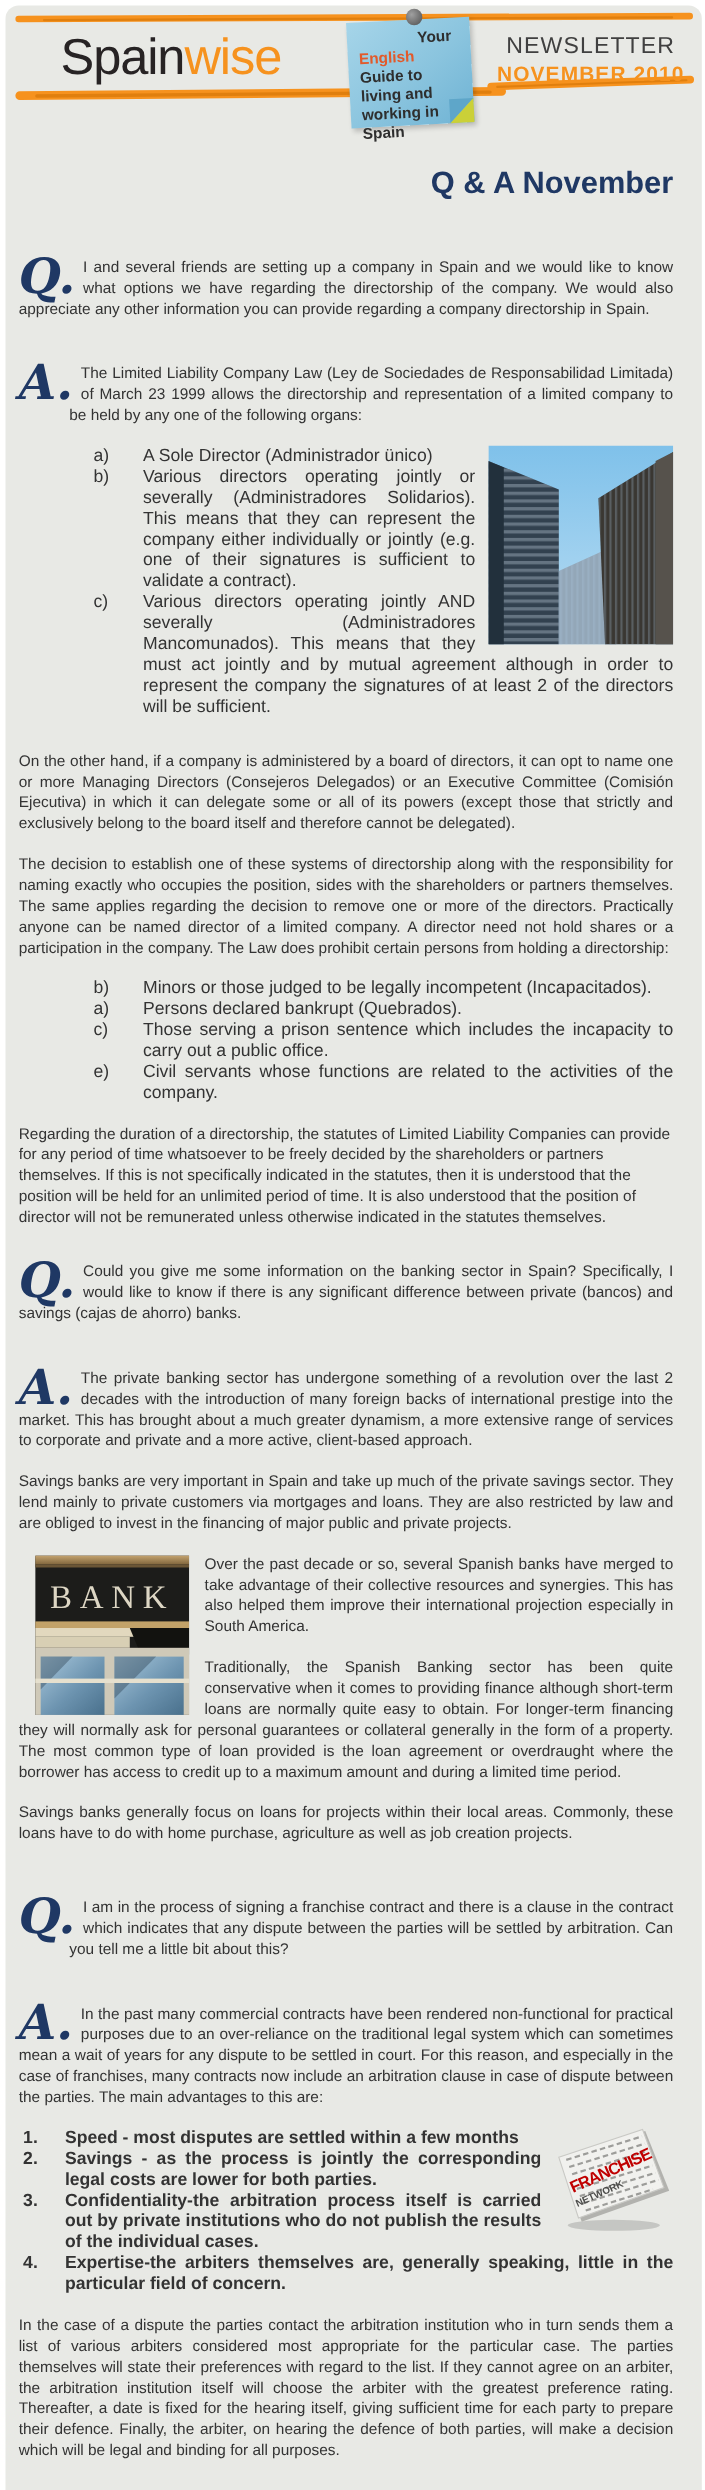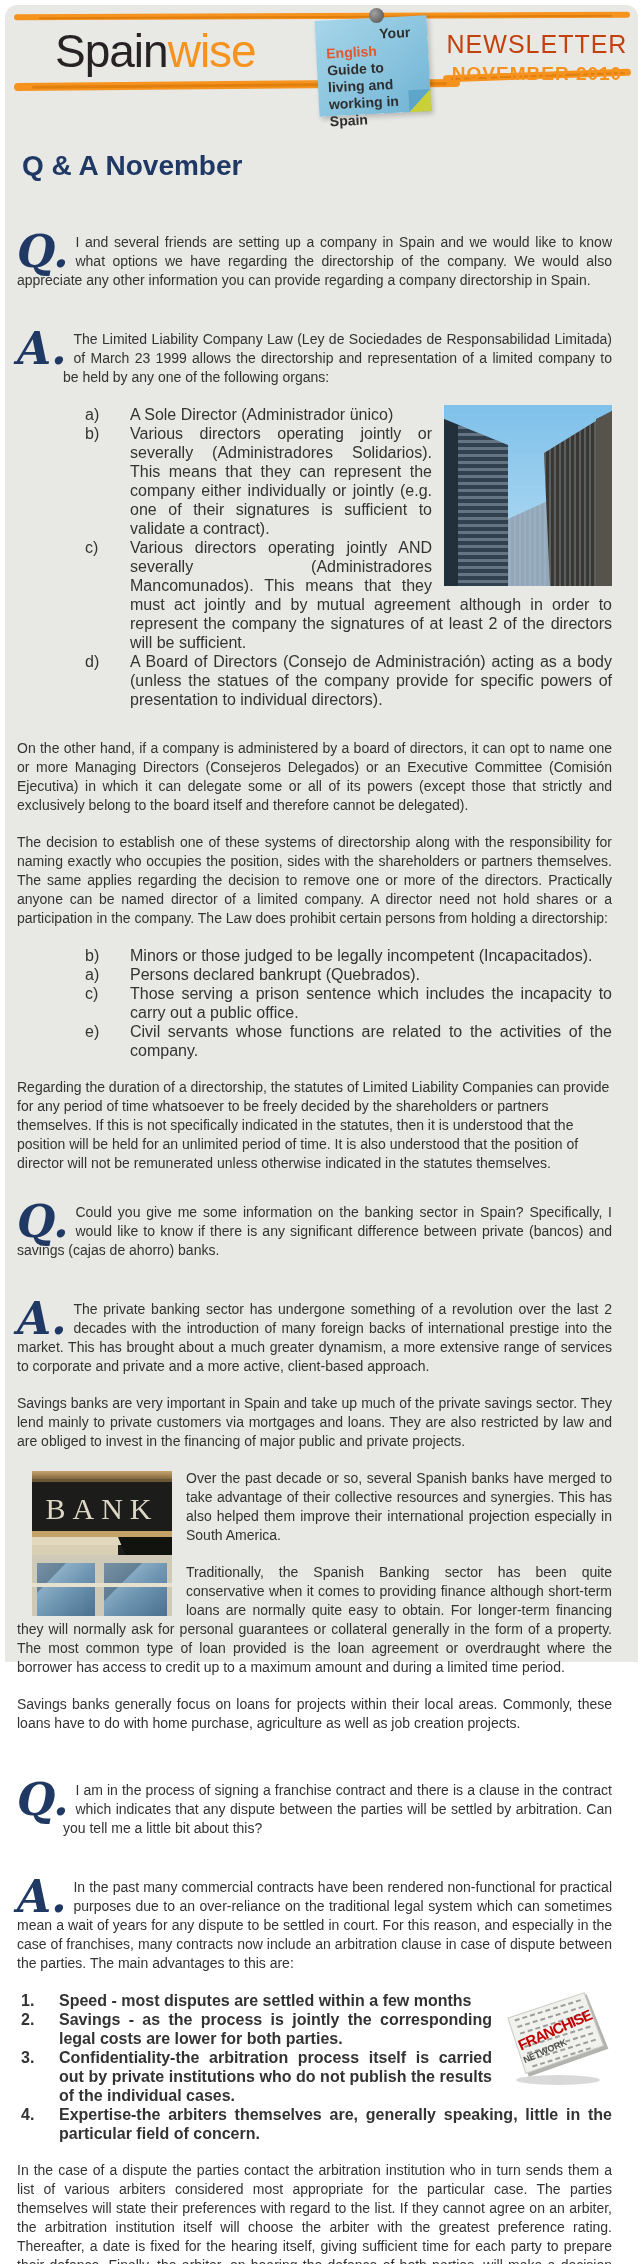--- a/index.html
+++ b/index.html
@@ -2,49 +2,49 @@
 <html><head>
 <meta charset="utf-8">
 <style>
   html,body{margin:0;padding:0;}
   body{
     width:641px;height:2264px;overflow:hidden;background:#ffffff;
     font-family:"Liberation Sans","DejaVu Sans",sans-serif;
   }
   .page{
     position:relative;box-sizing:border-box;
-    width:633px;height:1657px;margin:5px 19px 0 5px;
+    width:633px;height:2259px;margin:5px 19px 0 5px;
     background:#e8e9e5;border-radius:12px 12px 0 0;
     padding:0 26px 0 12px;
   }
   
   .header{position:relative;height:102px;margin:0 -20px 0 -6px;}
   .stroke{position:absolute;background:#f6921e;border-radius:4px;}
   .stroke::after{content:"";position:absolute;left:4%;right:3%;top:42%;height:34%;background:#e07f0e;border-radius:2px;}
   .stroke-top{left:3px;right:2px;top:8px;height:6px;transform:rotate(-0.25deg);}
   .stroke-bl{left:3px;top:76px;width:446px;height:8px;transform:rotate(-0.5deg);}
   .stroke-br{right:1px;top:67px;width:188px;height:7px;transform:rotate(-2deg);}
   .logo{position:absolute;left:44px;top:19px;font-size:46px;letter-spacing:-1px;color:#272324;z-index:2;}
   .logo .wise{color:#f6921e;}
   .nl-block{position:absolute;right:4px;top:25px;width:182px;text-align:center;z-index:2;}
-  .nl-title{font-size:25px;color:#c2410c;letter-spacing:1px;}
+  .nl-title{font-size:21px;color:#404040;letter-spacing:1px;}
   .nl-issue{font-size:19px;font-weight:bold;color:#f6921e;letter-spacing:1px;margin-top:4px;}
   .sticky{
     position:absolute;left:306px;top:13px;width:112px;height:96px;z-index:3;
     background:linear-gradient(140deg,#a6d5e9 0%,#8ac4de 55%,#6fb3d4 100%);
     transform:rotate(-3deg);box-shadow:2px 3px 5px rgba(0,0,0,.2);
   }
   .pin{position:absolute;left:358px;top:3px;width:15px;height:15px;border-radius:50%;z-index:4;
     background:radial-gradient(circle at 35% 35%,#a0a0a0,#4c4c4c);}
   .note-text{padding:8px 8px 0 10px;font-size:14px;line-height:17px;font-weight:bold;color:#2e2e2e;text-indent:54px;}
   .note-orange{color:#e2592a;}
   .fold-edge{position:absolute;right:0;bottom:0;width:0;height:0;border-top:22px solid #5ea6c9;border-right:22px solid transparent;}
   .fold{position:absolute;right:0;bottom:0;width:0;height:0;border-bottom:22px solid #cbd038;border-left:22px solid transparent;}
   
-  .page-title{margin:42px 0 0 5px;font-size:28px;font-weight:bold;color:#1f3864;line-height:34px;}
+  .page-title{margin:42px 0 0 5px;font-size:28px;font-weight:bold;color:#1f3864;line-height:34px;text-align:right;}
   .para{font-size:14px;line-height:19px;color:#333333;text-align:justify;margin:0 0 18px 0;}
   .ragged{text-align:left;}
   .dropcap{
     float:left;font-family:"DejaVu Serif",serif;font-style:italic;font-weight:bold;
     font-size:44px;line-height:36px;color:#1f3864;margin:1px 7px 0 0;
   }
   .hang{padding-left:46px;}
   .hang .dropcap{margin-left:-46px;}
   .lt{margin:0 0 18px 68px;}
   .lt .item{padding-left:45px;text-indent:-45px;text-align:justify;color:#333333;font-size:16px;line-height:19px;margin:0;}
@@ -113,21 +113,20 @@
         <polygon points="168,6 100,48 106,181 168,181" fill="#3a3732"></polygon>
         <polygon points="168,6 100,48 106,181 168,181" fill="url(#vs)"></polygon>
         <polygon points="168,6 152,14 152,181 168,181" fill="#56524c"></polygon>
       </svg>
     </div>
 
     <div class="lt">
       <p class="item"><span class="lab">a)</span><span>A Sole Director (Administrador ünico)</span></p>
       <p class="item"><span class="lab">b)</span><span>Various directors operating jointly or severally (Administradores Solidarios). This means that they can represent the company either individually or jointly (e.g. one of their signatures is sufficient to validate a contract).</span></p>
       <p class="item"><span class="lab">c)</span><span>Various directors operating jointly AND severally (Administradores Mancomunados). This means that they must act jointly and by mutual agreement although in order to represent the company the signatures of at least 2 of the directors will be sufficient.</span></p>
-      <p class="item"><span class="lab">d)</span><span>A Board of Directors (Consejo de Administración) acting as a body (unless the statues of the company provide for specific powers of presentation to individual directors).</span></p>
     </div>
 
     <p class="para mt30">On the other hand, if a company is administered by a board of directors, it can opt to name one or more Managing Directors (Consejeros Delegados) or an Executive Committee (Comisión Ejecutiva) in which it can delegate some or all of its powers (except those that strictly and exclusively belong to the board itself and therefore cannot be delegated).</p>
     <p class="para">The decision to establish one of these systems of directorship along with the responsibility for naming exactly who occupies the position, sides with the shareholders or partners themselves. The same applies regarding the decision to remove one or more of the directors. Practically anyone can be named director of a limited company. A director need not hold shares or a participation in the company. The Law does prohibit certain persons from holding a directorship:</p>
 
     <div class="lt">
       <p class="item"><span class="lab">b)</span><span>Minors or those judged to be legally incompetent (Incapacitados).</span></p>
       <p class="item"><span class="lab">a)</span><span>Persons declared bankrupt (Quebrados).</span></p>
       <p class="item"><span class="lab">c)</span><span>Those serving a prison sentence which includes the incapacity to carry out a public office.</span></p>
       <p class="item"><span class="lab">e)</span><span>Civil servants whose functions are related to the activities of the company.</span></p>

